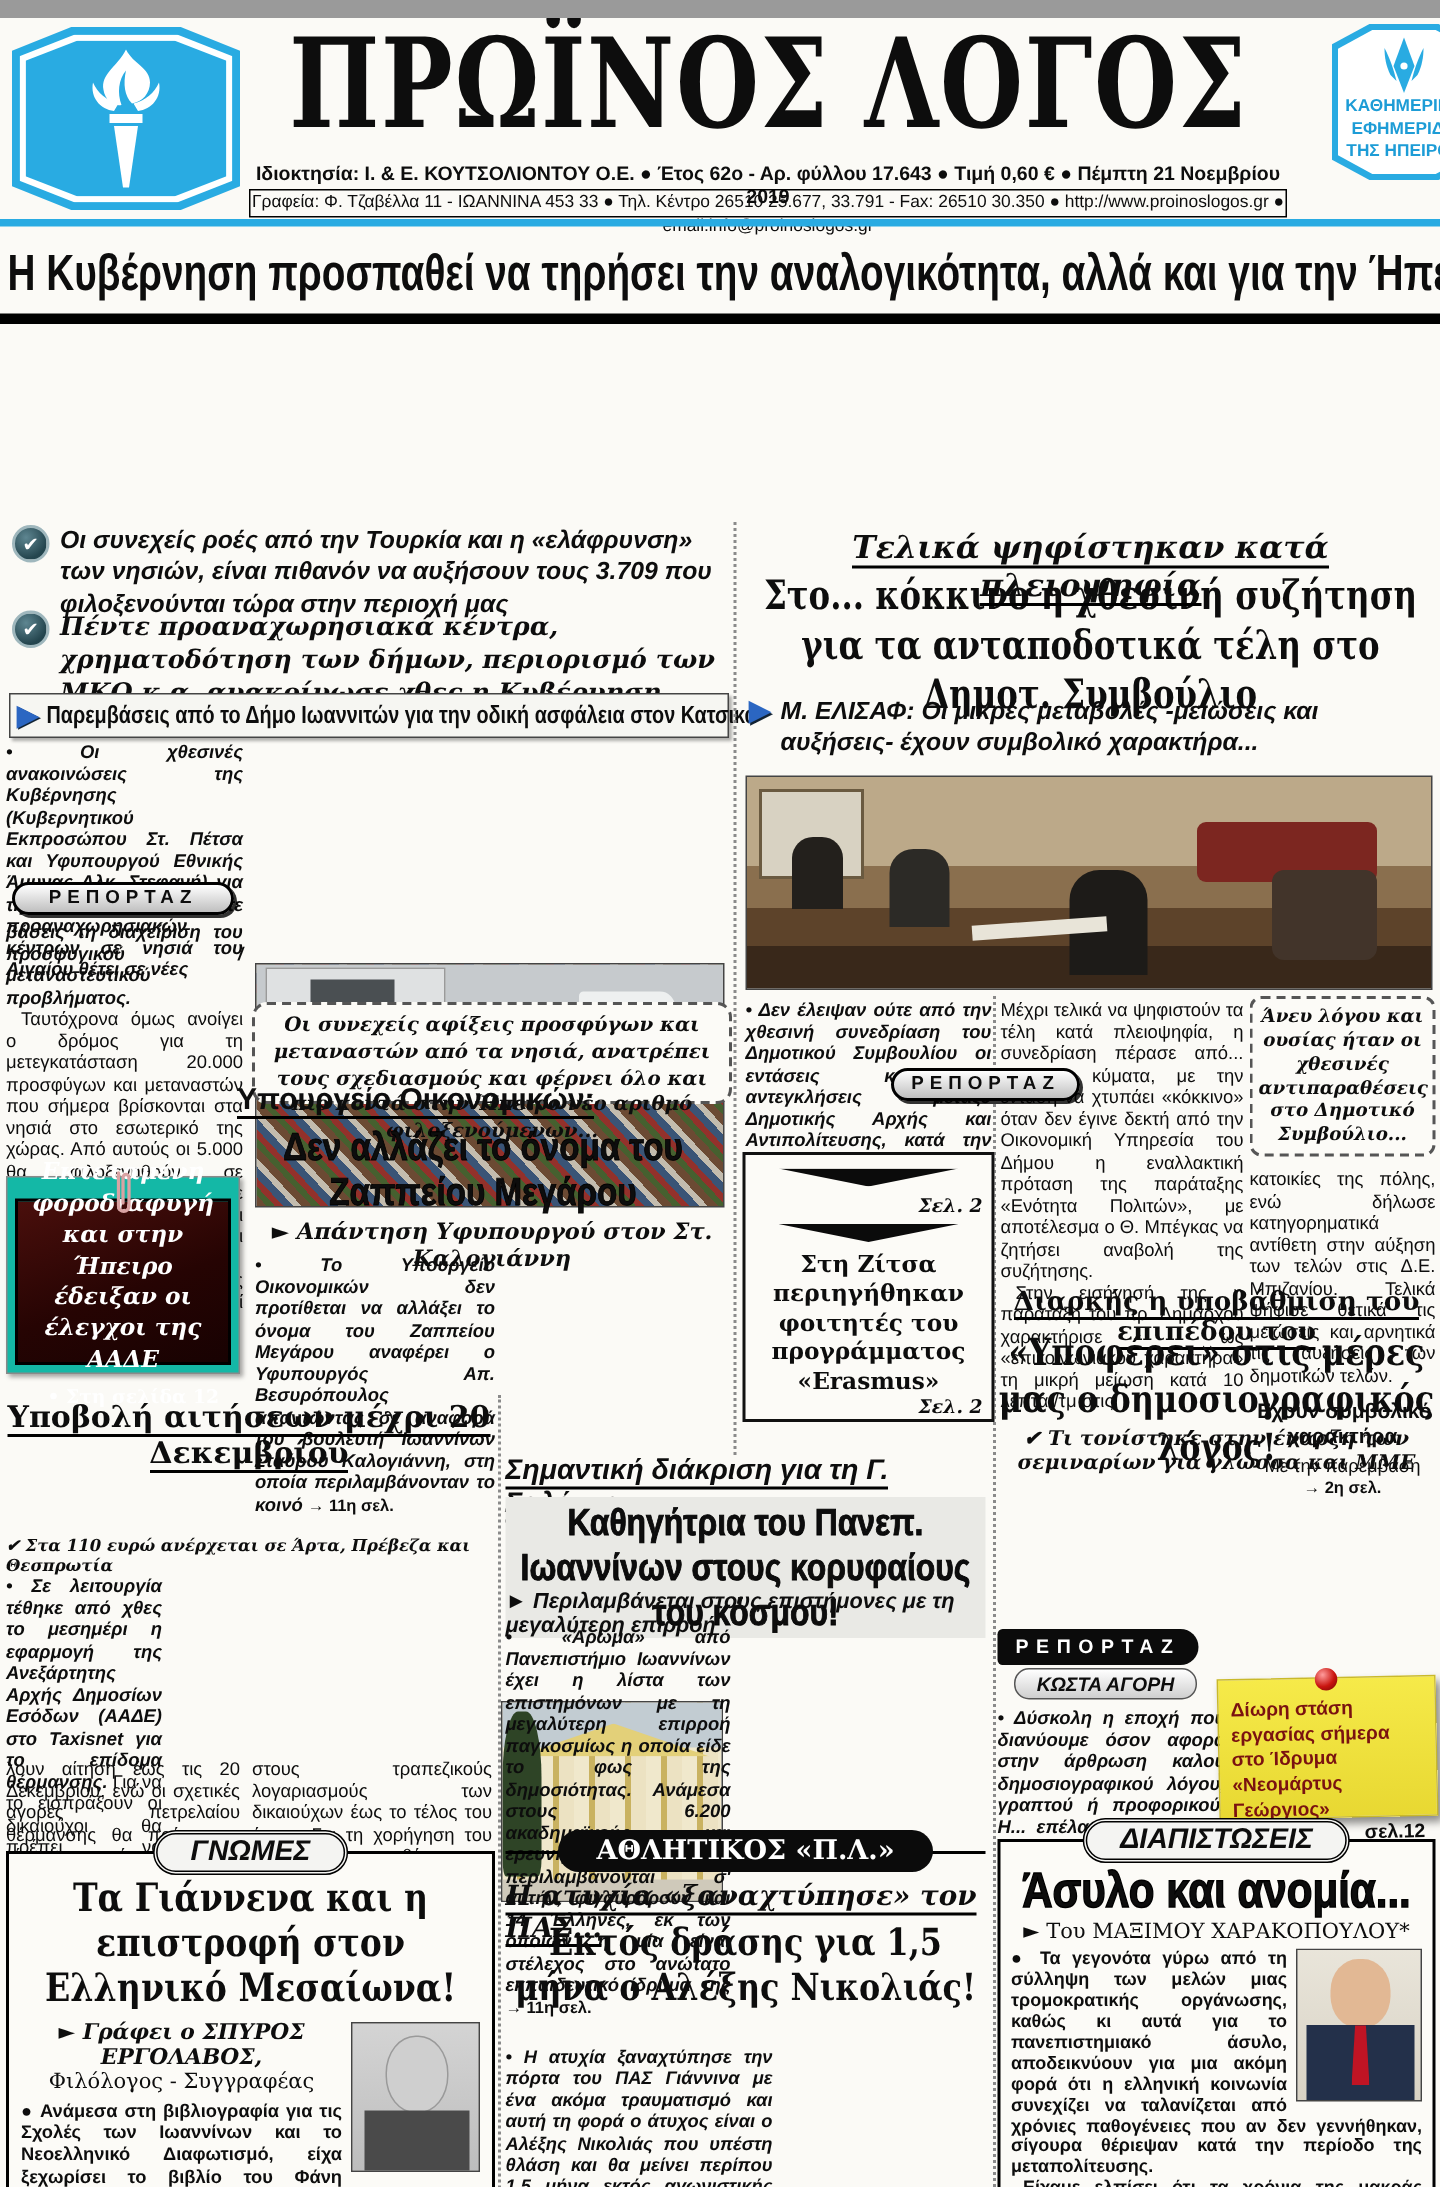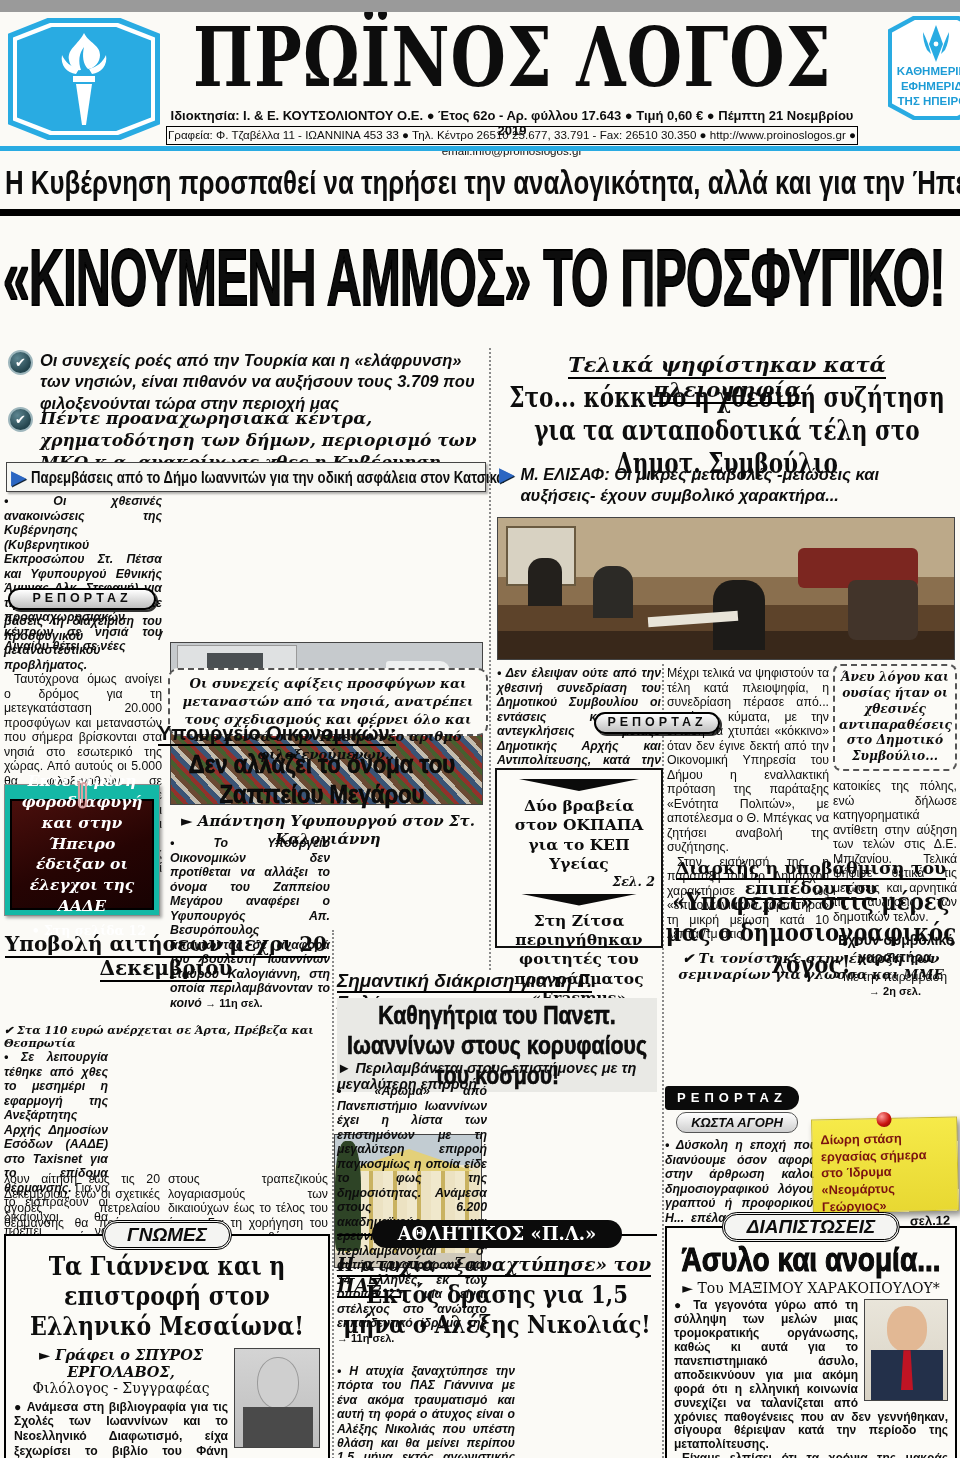--- a/index.html
+++ b/index.html
@@ -104,23 +104,20 @@
 
   <div class="abs ctr" style="left:166px;top:96px;width:692px;height:17px;font-size:13px;font-weight:bold">Ιδιοκτησία: Ι. &amp; Ε. ΚΟΥΤΣΟΛΙΟΝΤΟΥ Ο.Ε. ● Έτος 62ο - Αρ. φύλλου 17.643 ● Τιμή 0,60 € ● Πέμπτη 21 Νοεμβρίου 2019</div>
   <div class="abs ctr" style="left:166px;top:114px;width:692px;height:19px;border:1.5px solid #000;font-size:11.6px;line-height:16px">Γραφεία: Φ. Τζαβέλλα 11 - ΙΩΑΝΝΙΝΑ 453 33 ● Τηλ. Κέντρο 26510 25.677, 33.791 - Fax: 26510 30.350 ● http://www.proinoslogos.gr ● email:info@proinoslogos.gr</div>
   <div class="abs cyan-rule" style="left:0;top:134px;width:960px;height:5px"></div>
 
   <div class="abs" style="left:5px;top:146px;width:952px;height:48px;overflow:visible">
     <span class="nowrap" style="display:inline-block;font-size:34px;font-weight:800;transform:scaleX(.76);transform-origin:0 50%;line-height:48px">Η Κυβέρνηση προσπαθεί να τηρήσει την αναλογικότητα, αλλά και για την Ήπειρο...</span>
   </div>
   <div class="abs" style="left:0;top:197px;width:960px;height:7px;background:#000"></div>
 
-  <div class="abs" style="left:3px;top:206px;width:956px;height:122px">
-    <span class="nowrap" style="display:inline-block;font-size:80px;font-weight:900;letter-spacing:-1px;-webkit-text-stroke:2px #000;transform:scaleX(.60);transform-origin:0 50%;line-height:120px">«ΚΙΝΟΥΜΕΝΗ ΑΜΜΟΣ» ΤΟ ΠΡΟΣΦΥΓΙΚΟ!</span>
-  </div>
 
   <div class="abs" style="left:8px;top:338px;width:478px;display:flex;gap:7px">
     <span class="chk">✔</span>
     <span class="bi" style="font-size:16.5px;line-height:1.3">Οι συνεχείς ροές από την Τουρκία και η «ελάφρυνση» των νησιών, είναι πιθανόν να αυξήσουν τους 3.709 που φιλοξενούνται τώρα στην περιοχή μας</span>
   </div>
   <div class="abs" style="left:8px;top:395px;width:478px;display:flex;gap:7px">
     <span class="chk">✔</span>
     <span class="serif bi" style="font-size:17px;line-height:1.3">Πέντε προαναχωρησιακά κέντρα, χρηματοδότηση των δήμων, περιορισμό των ΜΚΟ κ.α. ανακοίνωσε χθες η Κυβέρνηση</span>
   </div>
   <div class="abs" style="left:6px;top:450px;width:480px;height:30px;border:1px solid #444;background:#f6f6f2;box-shadow:2px 2px 2px rgba(0,0,0,.3);display:flex;align-items:center;gap:5px;padding:0 4px">
@@ -193,21 +190,20 @@
 
   <div class="abs" style="left:833px;top:652px;width:124px">
     <div class="caption-dash ctr" style="font-size:12.2px;line-height:1.3;padding:4px 4px;border-radius:8px">Άνευ λόγου και ουσίας ήταν οι χθεσινές αντιπαραθέσεις στο Δημοτικό Συμβούλιο...</div>
     <p class="body-sm just" style="margin-top:8px">κατοικίες της πόλης, ενώ δήλωσε κατηγορηματικά αντίθετη στην αύξηση των τελών στις Δ.Ε. Μπιζανίου. Τελικά ψήφισε θετικά τις μειώσεις και αρνητικά τις αυξήσεις των δημοτικών τελών.</p>
     <p class="ctr b" style="font-size:14px;margin-top:8px;line-height:1.2">Έχουν συμβολικό χαρακτήρα</p>
     <p class="ctr" style="font-size:12.3px;margin-top:4px"><span>Με την παρέμβαση</span> <span class="jump">→ 2η σελ.</span></p>
   </div>
 
   <div class="abs" style="left:495px;top:756px;width:168px;height:180px;border:2px solid #111;background:#fcfbf7;padding:4px 6px">
     <div class="chev"></div>
-    <div class="serif b ctr" style="font-size:15.5px;line-height:1.25">Δύο βραβεία στον ΟΚΠΑΠΑ για το ΚΕΠ Υγείας</div>
     <div class="serif bi" style="font-size:12.5px;text-align:right">Σελ. 2</div>
     <div class="chev"></div>
     <div class="serif b ctr" style="font-size:15.5px;line-height:1.25">Στη Ζίτσα περιηγήθηκαν φοιτητές του προγράμματος «Erasmus»</div>
     <div class="serif bi" style="font-size:12.5px;text-align:right">Σελ. 2</div>
   </div>
 
   <div class="abs" style="left:158px;top:710px;width:316px">
     <span class="b" style="font-size:20px;border-bottom:2.5px solid #000">Υπουργείο Οικονομικών:</span>
   </div>
   <div class="abs" style="left:164px;top:738px;width:316px">

